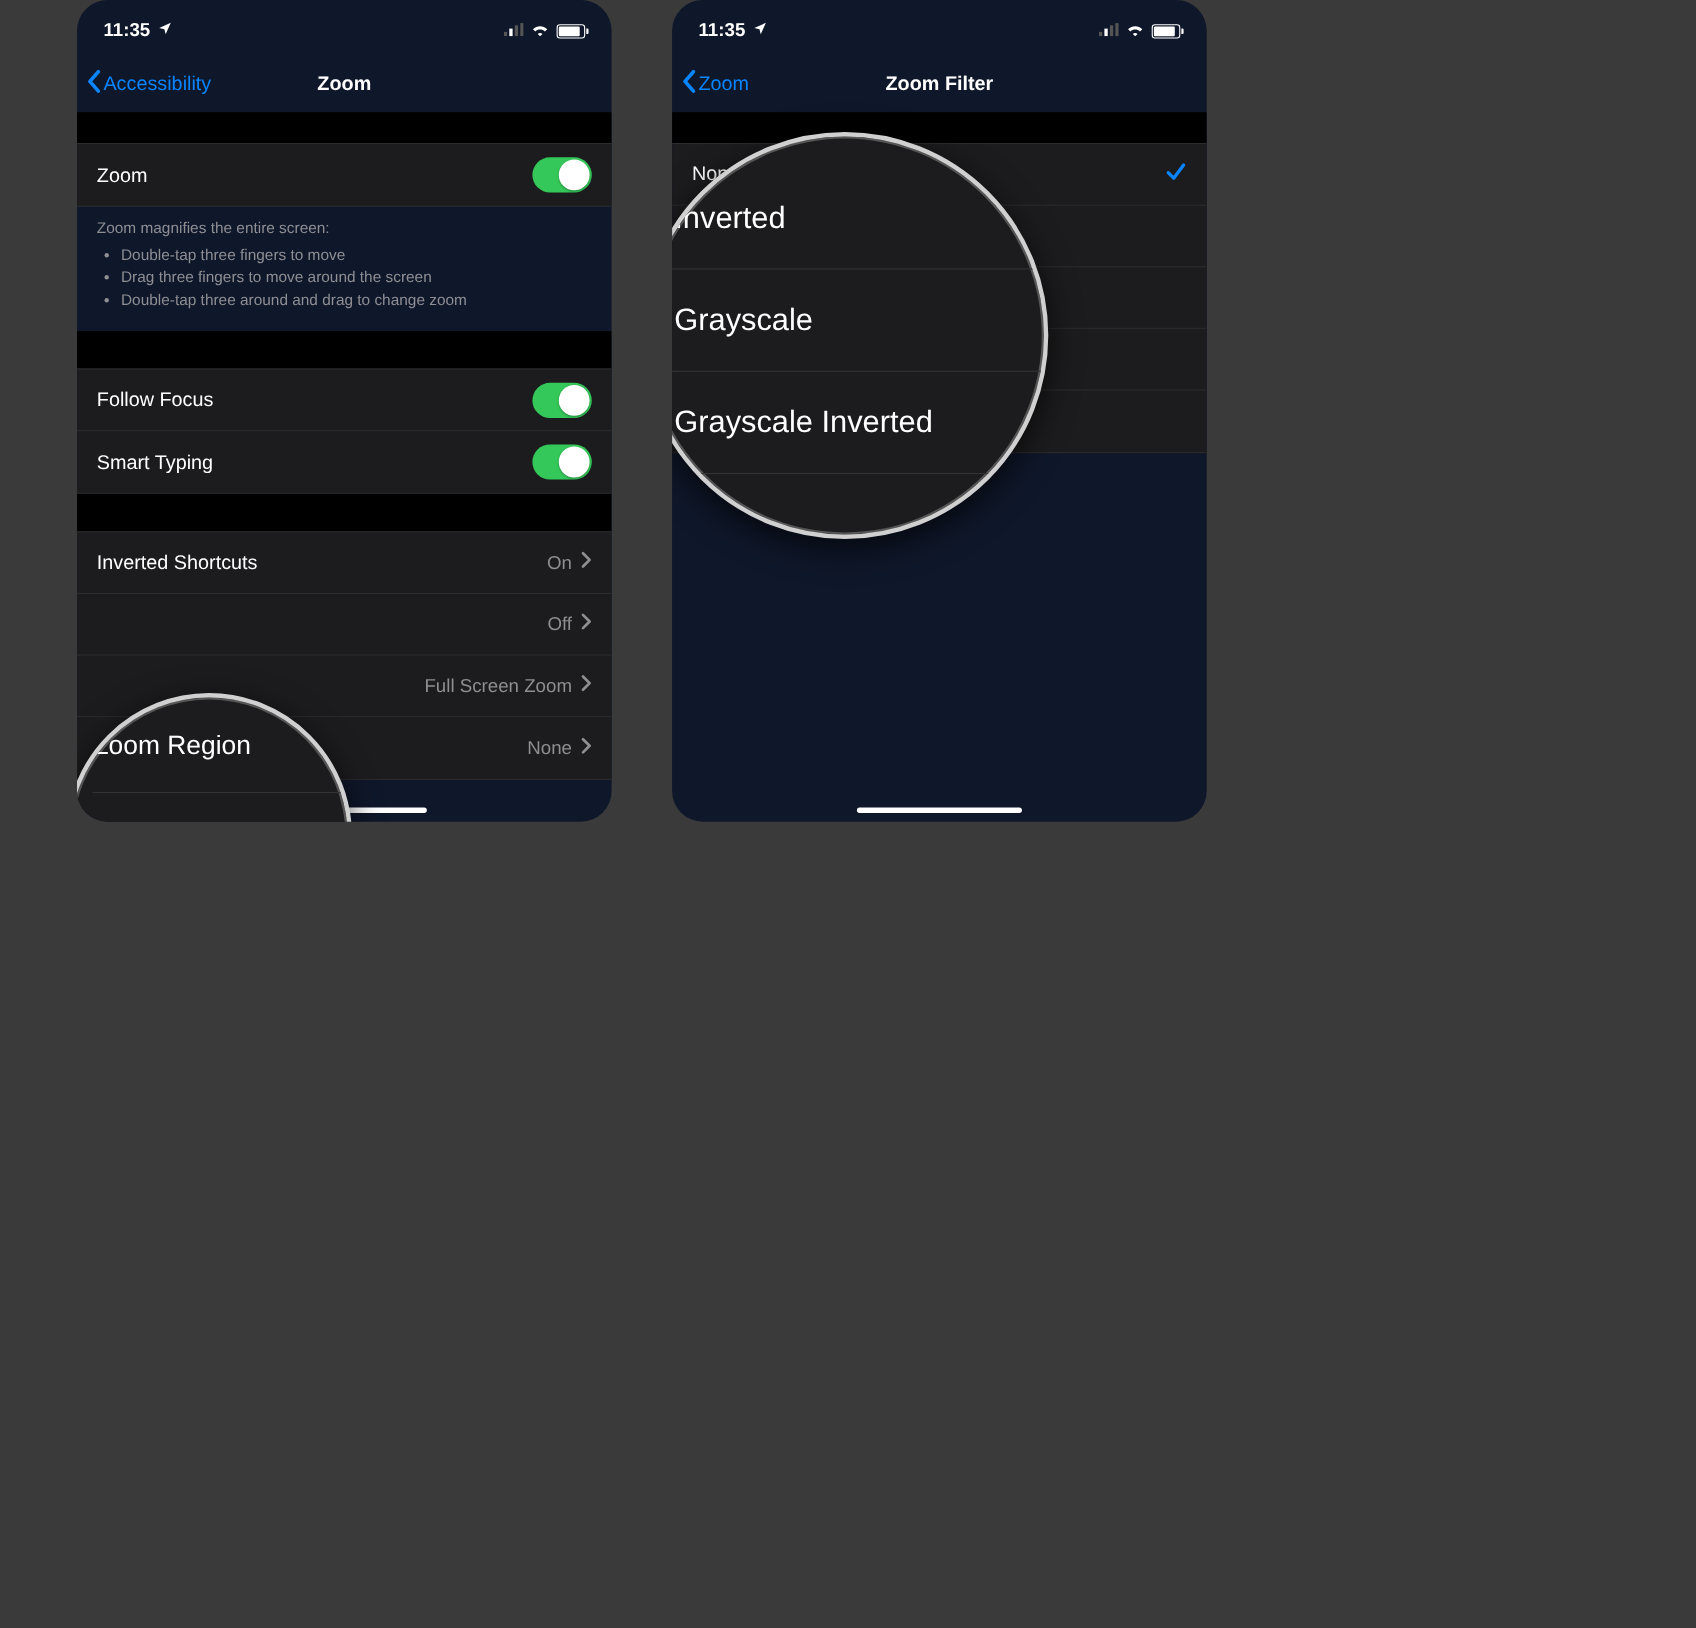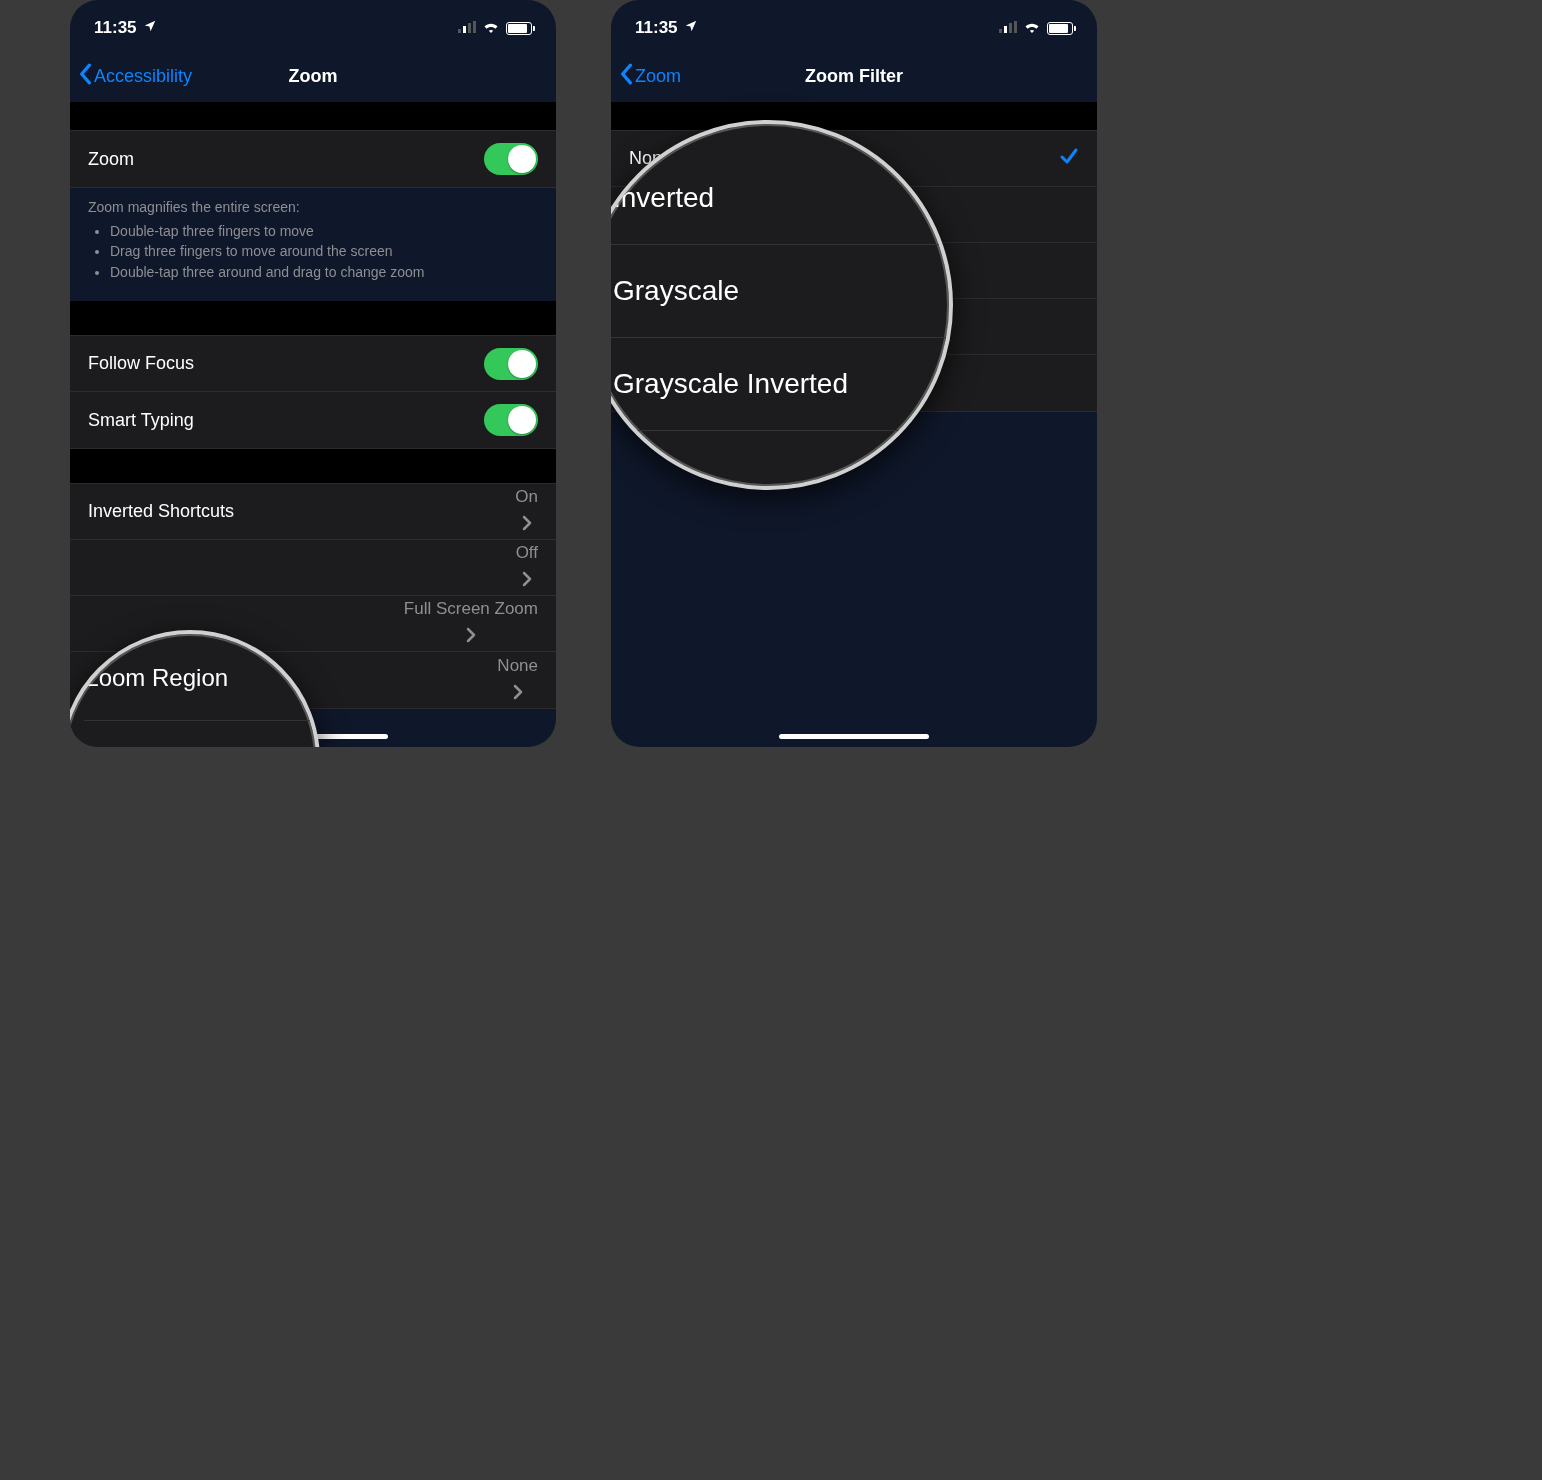--- a/index.html
+++ b/index.html
@@ -67,21 +67,21 @@
     display: flex;
     align-items: center;
     justify-content: space-between;
     min-height: 56px;
     padding: 0 18px;
     border-bottom: 0.5px solid #2c2c2e;
     font-size: 18px;
   }
   .row:last-child { border-bottom: none; }
   .row .label { color: #fff; }
-  .row .value { color: #8e8e93; display: flex; align-items: center; gap: 8px; font-size: 17px; flex-direction: column;}
+  .row .value { color: #8e8e93; display: flex; align-items: center; gap: 8px; font-size: 17px;}
   .chevron svg { width: 10px; height: 16px; }
   .footer {
     color: #8e8e93;
     font-size: 14px;
     line-height: 1.4;
     padding: 10px 18px 18px 18px;
   }
   .header {
     color: #8e8e93;
     font-size: 14px;

